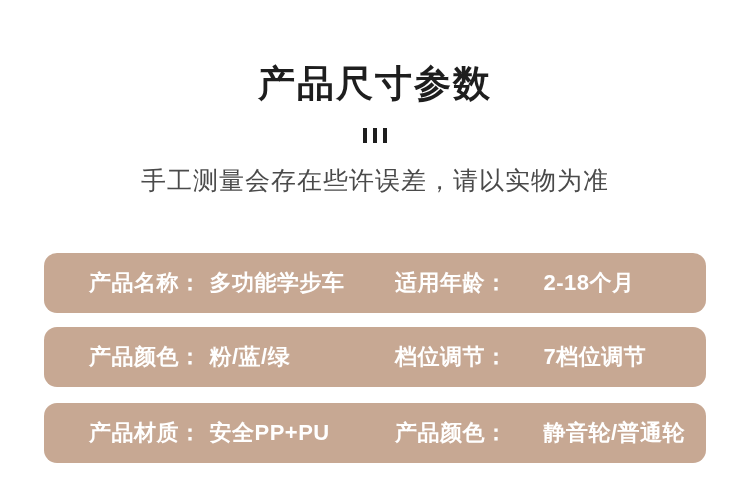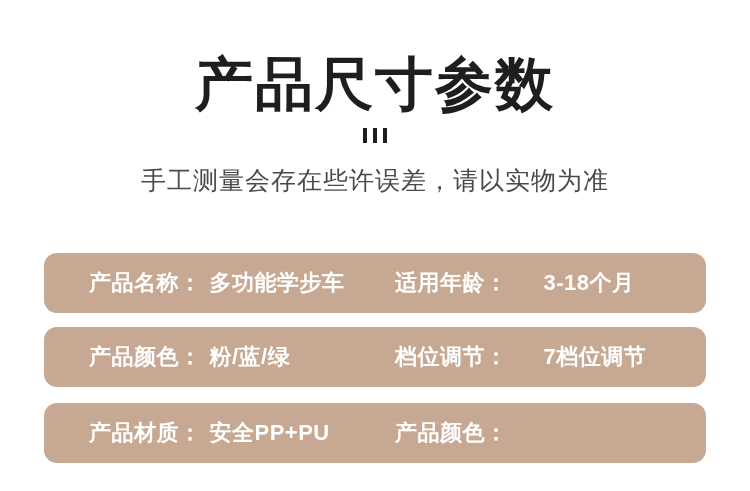--- a/index.html
+++ b/index.html
@@ -27,21 +27,21 @@
     width: 750px;
     text-align: center;
   }
   .page-title {
     margin: 0;
     padding: 0;
     position: absolute;
     left: 0;
     top: 55px;
     width: 750px;
-    font-size: 58px;
+    font-size: 37px;
     line-height: 58px;
     font-weight: bold;
     color: #1e1e1e;
     letter-spacing: 2px;
     font-family: "Liberation Sans", "DejaVu Sans", sans-serif;
   }
 
   .divider {
     position: absolute;
     left: 0;
@@ -143,21 +143,21 @@
 
   <div class="spec-list">
 
     <div class="spec-row">
       <div class="spec-cell left">
         <span class="spec-key">产品名称：</span>
         <span class="spec-value">多功能学步车</span>
       </div>
       <div class="spec-cell right">
         <span class="spec-key">适用年龄：</span>
-        <span class="spec-value">3-18个月</span>
+        <span class="spec-value">2-18个月</span>
       </div>
     </div>
 
     <div class="spec-row">
       <div class="spec-cell left">
         <span class="spec-key">产品颜色：</span>
         <span class="spec-value">粉/蓝/绿</span>
       </div>
       <div class="spec-cell right">
         <span class="spec-key">档位调节：</span>
@@ -165,17 +165,18 @@
       </div>
     </div>
 
     <div class="spec-row">
       <div class="spec-cell left">
         <span class="spec-key">产品材质：</span>
         <span class="spec-value">安全PP+PU</span>
       </div>
       <div class="spec-cell right">
         <span class="spec-key">产品颜色：</span>
+        <span class="spec-value">静音轮/普通轮</span>
       </div>
     </div>
 
   </div>
 </div>
 
 </body></html>

